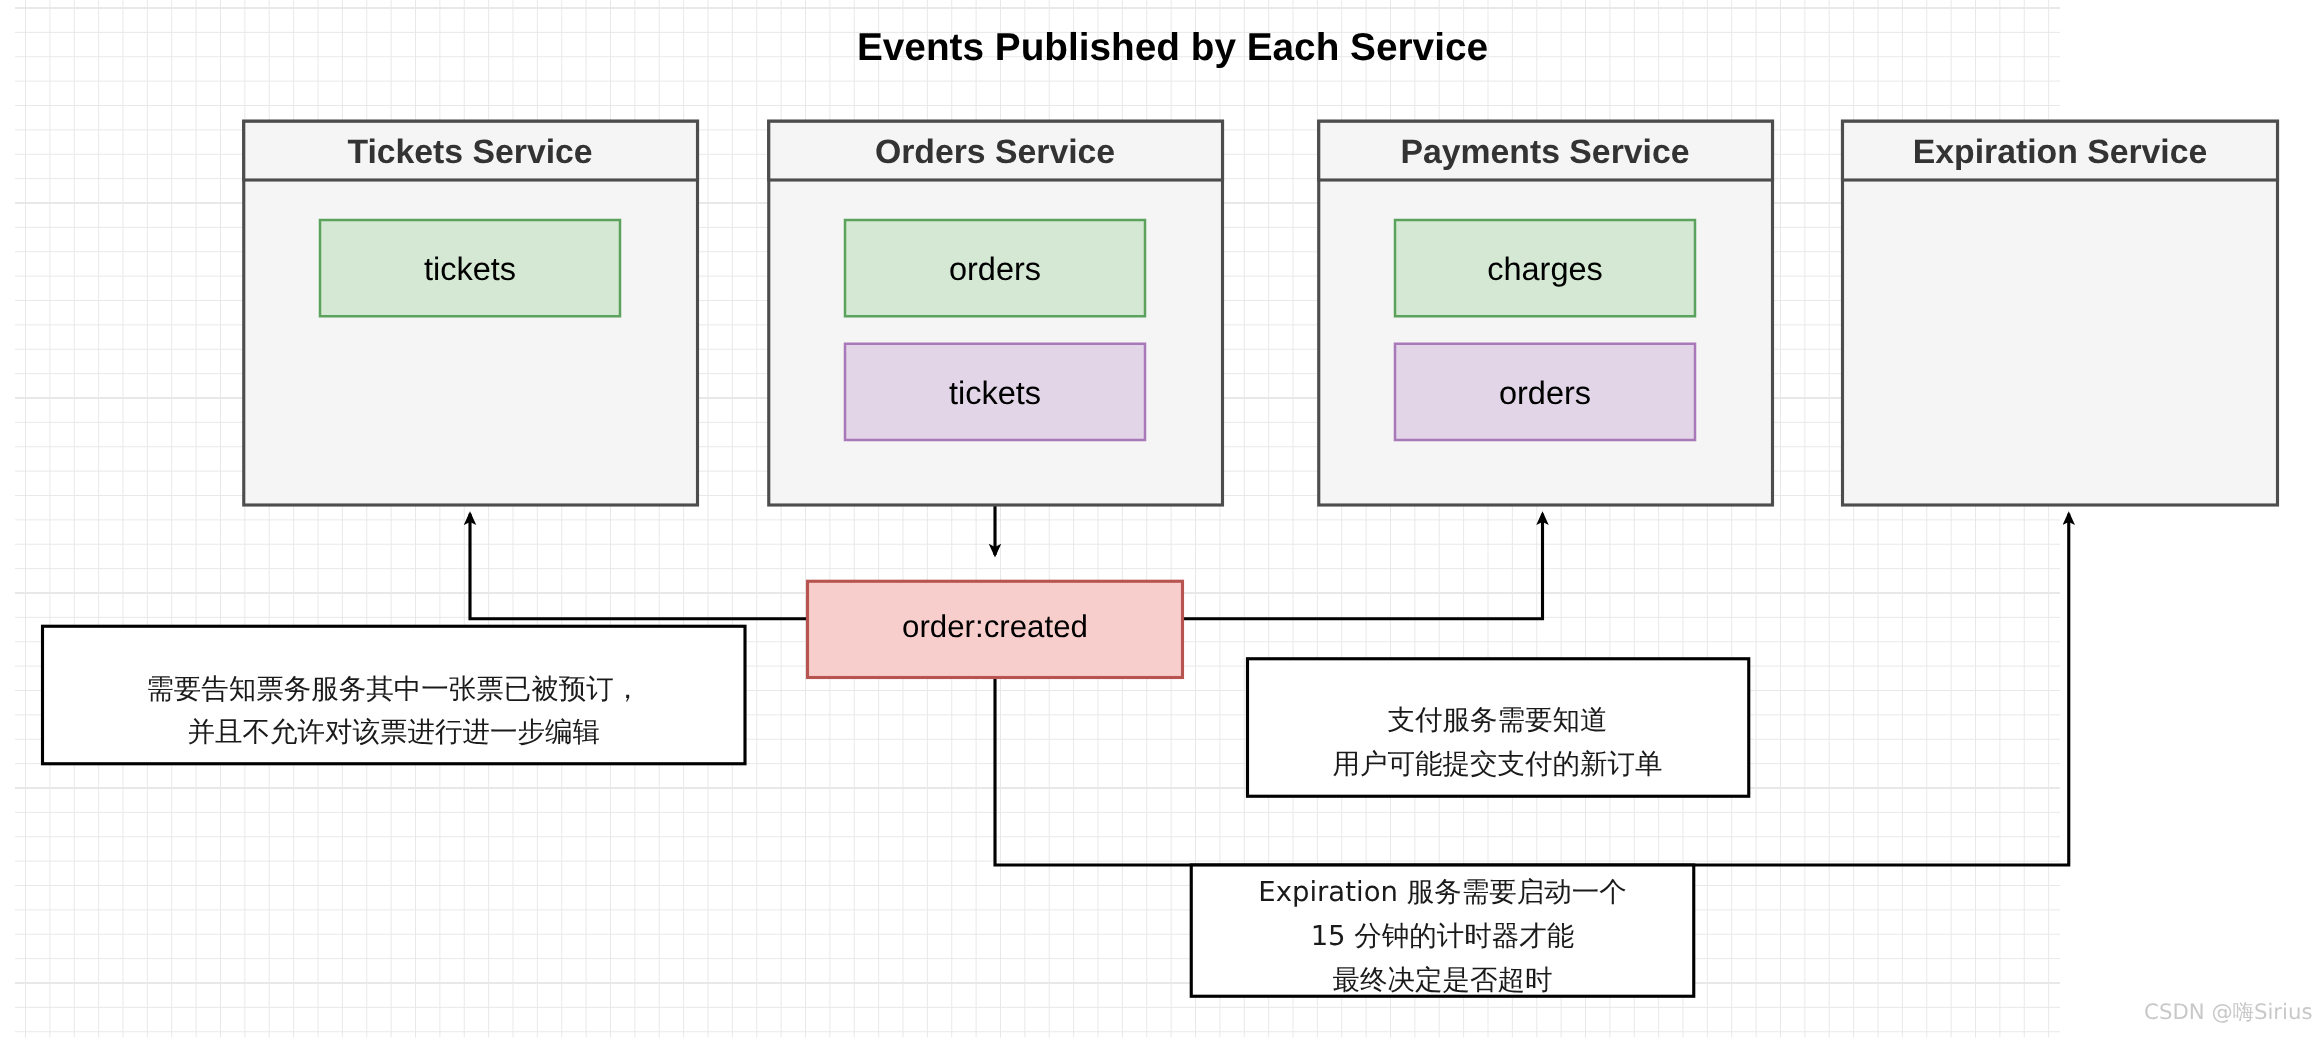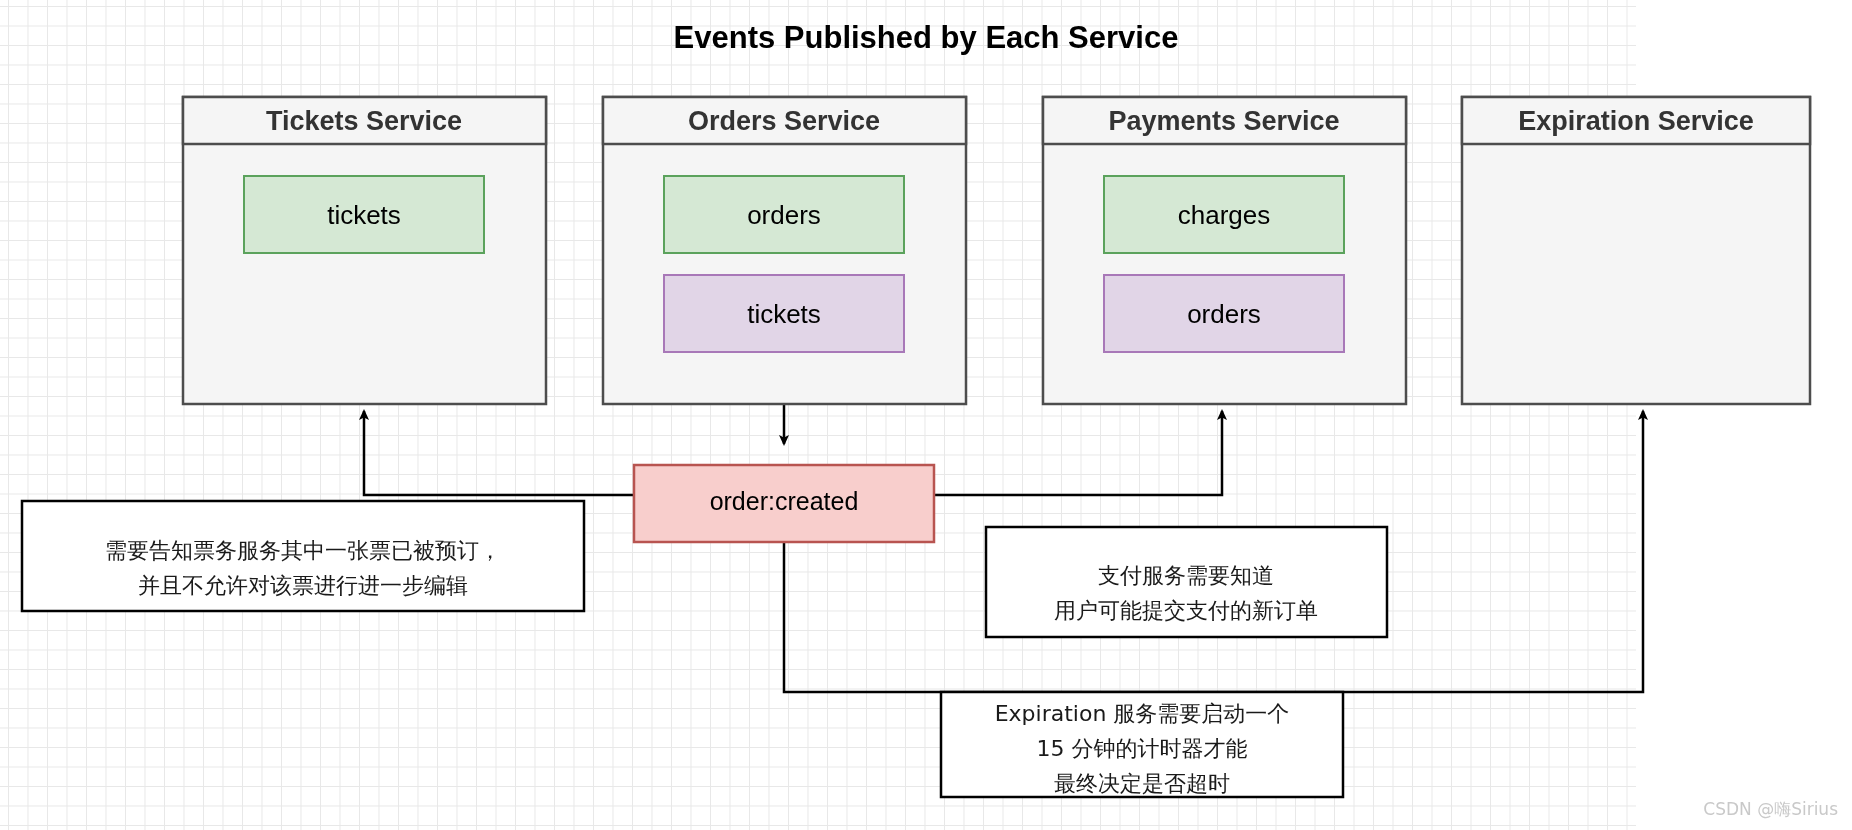--- a/index.html
+++ b/index.html
@@ -9,21 +9,21 @@
   }
   body {
     width: 1852px;
     height: 830px;
     font-family: "Liberation Sans", sans-serif;
     overflow: hidden;
     position: relative;
   }
   #canvas {
     position: absolute;
-    top: 0; left: 0;
+    top: 0; left: 12px;
     width: 1636px;
     height: 830px;
     
     background-color: #ffffff;
     background-image:
       linear-gradient(to right, #e8e8e8 1px, transparent 1px),
       linear-gradient(to bottom, #e8e8e8 1px, transparent 1px),
       linear-gradient(to right, #d0d0d0 1px, transparent 1px),
       linear-gradient(to bottom, #d0d0d0 1px, transparent 1px);
     background-size:

